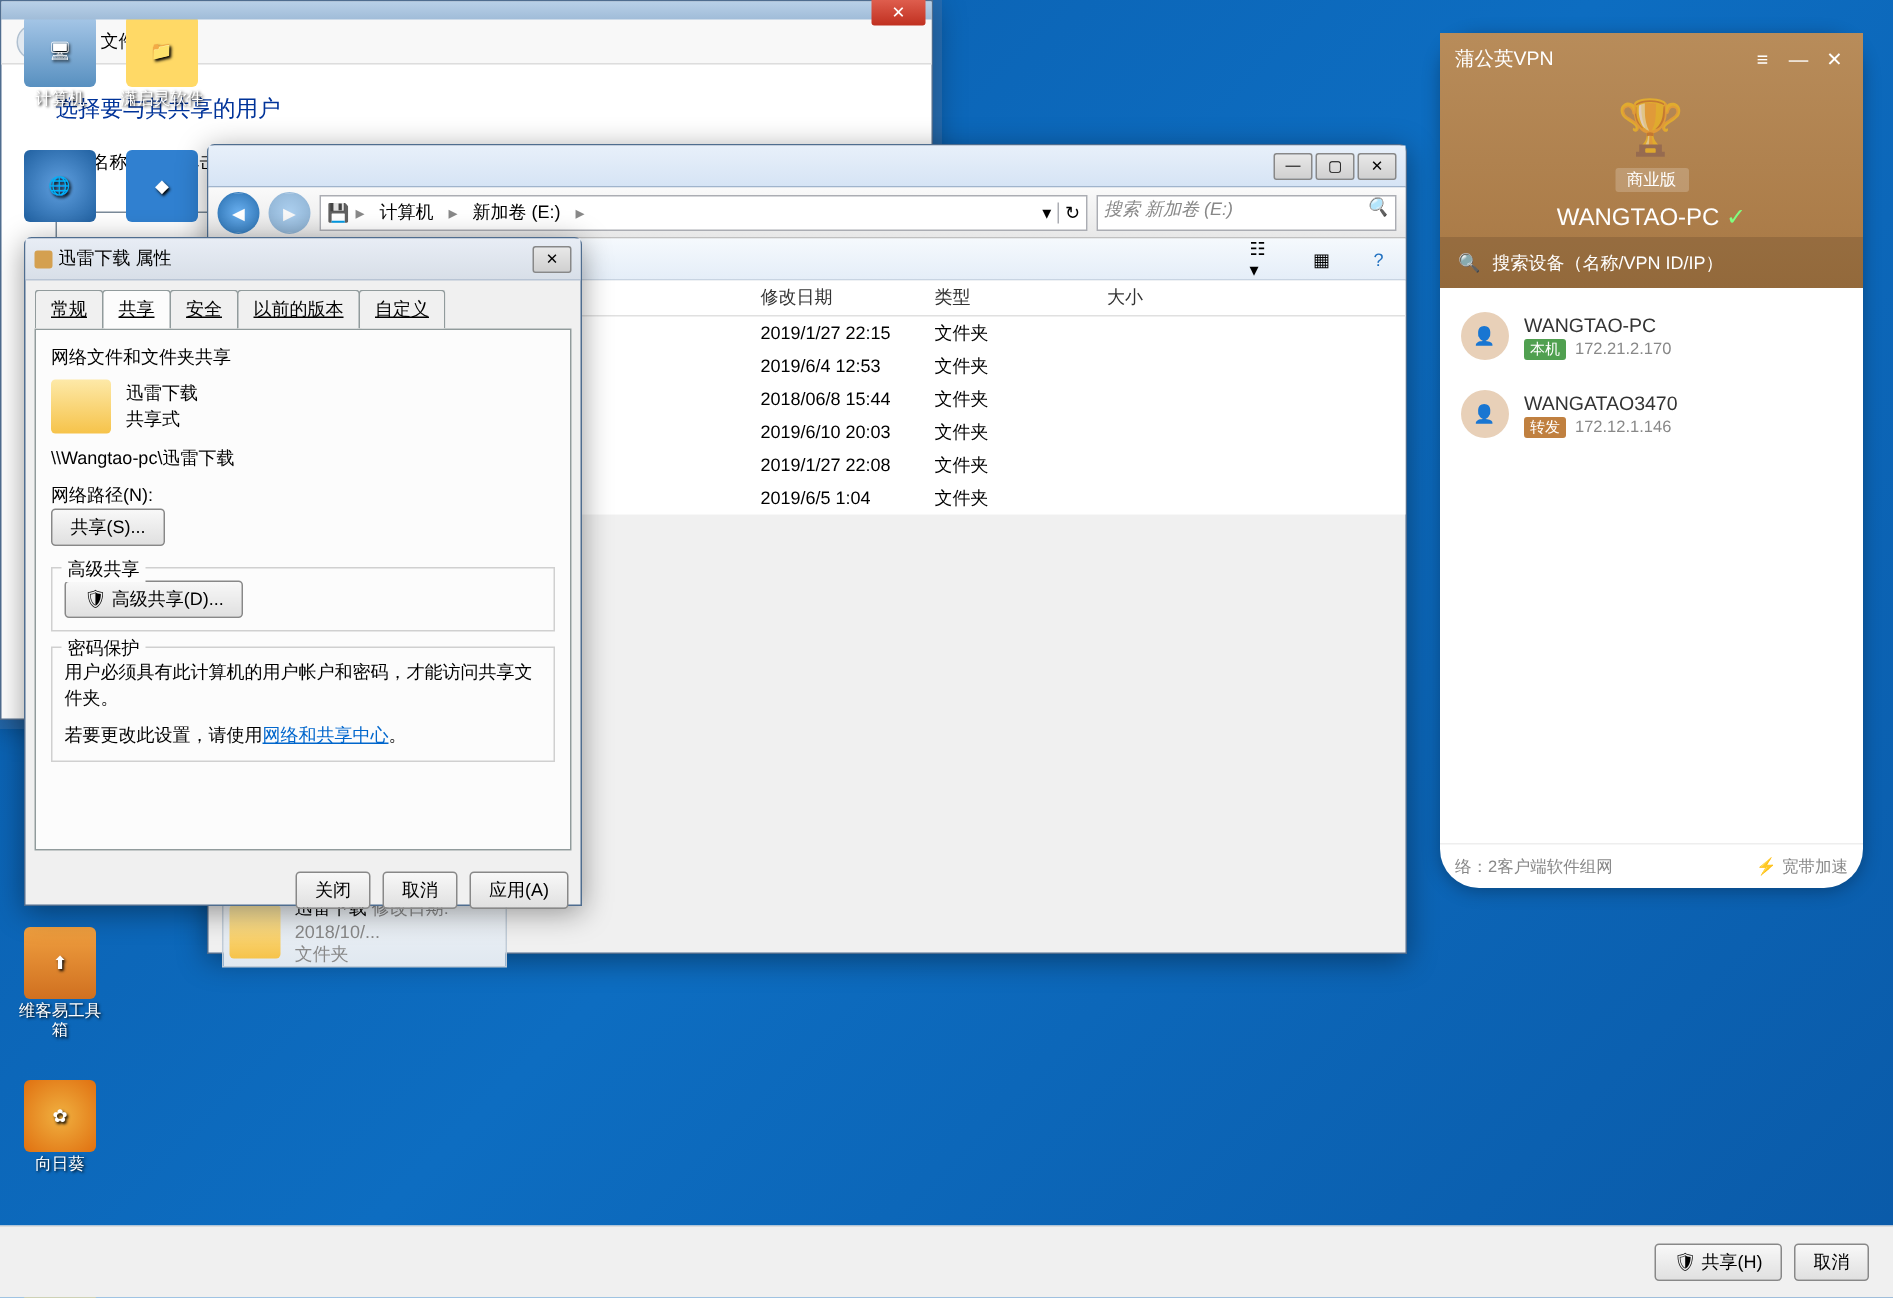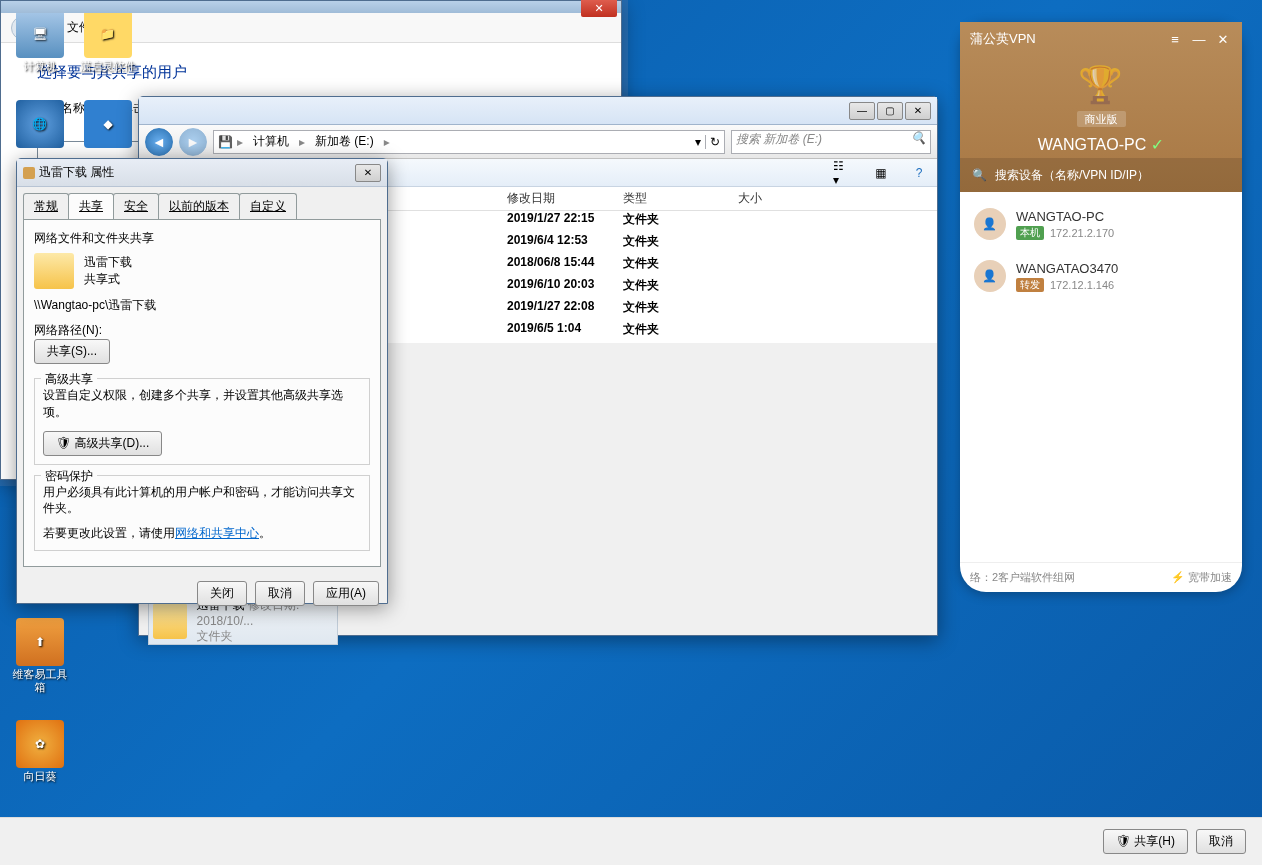--- a/index.html
+++ b/index.html
@@ -26,21 +26,21 @@
 .addr .sep { color: #888; }
 .searchbox { width: 200px; height: 24px; background: #fff; border: 1px solid #abadb3; display: flex; padding: 0 4px; color: #888; font-style: italic; }
 .exp-menu { height: 28px; background: linear-gradient(#f5f9fd,#e5eef8); border-bottom: 1px solid #c8d4e2; display: flex; align-items: center; padding: 0 8px; gap: 18px; }
 .exp-menu .mi { cursor: pointer; color: #1a3c6e; }
 .exp-menu .spacer { flex: 1; }
 .exp-menu .ic { width: 20px; height: 20px; cursor: pointer; display:flex;align-items:center;justify-content:center; }
 .file-list { background: #fff; }
 .fl-head { display: flex; border-bottom: 1px solid #e0e0e0; height: 24px; align-items: center; font-size: 12px; color: #333; }
 .fl-head .col, .fl-row .col { padding: 0 8px; }
 .col-name { width: 180px; } .col-date { width: 116px; } .col-type { width: 115px; } .col-size { width: 80px; }
-.fl-row { display: flex; height: 22px; font-size: 12px; font-weight: bold; }
+.fl-row { display: flex; height: 22px; align-items: center; font-size: 12px; }
 
 
 .props { left: 16px; top: 158px; width: 372px; height: 446px; background: #f0f0f0; }
 .props-title { height: 28px; background: linear-gradient(#e8edf5,#d8dfe8); display: flex; align-items: center; padding: 0 6px; border-bottom: 1px solid #b8c4d4; }
 .props-title .caption { flex: 1; font-size: 12px; display:flex;align-items:center;gap:4px; }
 .tabs { display: flex; padding: 6px 6px 0; gap: 0; }
 .tab { padding: 4px 10px; border: 1px solid #919b9c; background: #f0f0f0; border-bottom: none; cursor: pointer; font-size: 12px; border-top-left-radius: 3px; border-top-right-radius: 3px; margin-right: -1px; text-decoration: underline; }
 .tab.active { background: #fcfcfc; position: relative; z-index: 2; }
 .tabpanel { margin: 0 6px 6px; border: 1px solid #919b9c; background: #fcfcfc; padding: 10px; height: 348px; }
 .group { border: 1px solid #d0d0d0; padding: 8px; margin-bottom: 10px; position: relative; }
@@ -251,21 +251,20 @@
           <div>迅雷下载</div>
           <div>共享式</div>
         </div>
       </div>
       <div style="margin-bottom:8px">\\Wangtao-pc\迅雷下载</div>
       <div>网络路径(N):</div>
       <button class="std-btn">共享(S)...</button>
     </div>
     <div class="group">
       <div class="group-title">高级共享</div>
-      <div style="margin-bottom:10px;line-height:1.4">设置自定义权限，创建多个共享，并设置其他高级共享选项。</div>
       <button class="std-btn">🛡 <span>高级共享(D)...</span></button>
     </div>
     <div class="group">
       <div class="group-title">密码保护</div>
       <div style="margin-bottom:8px;line-height:1.4">用户必须具有此计算机的用户帐户和密码，才能访问共享文件夹。</div>
       <div><span>若要更改此设置，请使用</span><a href="#" style="color:#0066cc">网络和共享中心</a>。</div>
     </div>
   </div>
   <div class="dlg-btns">
     <button class="std-btn">关闭</button>

